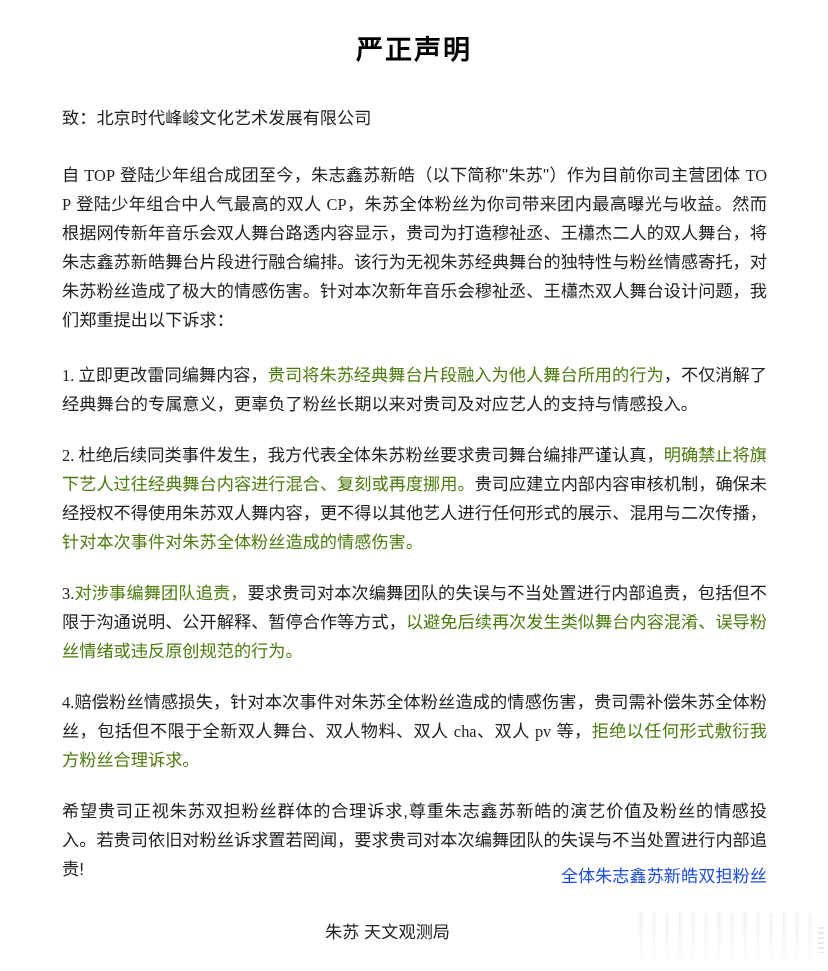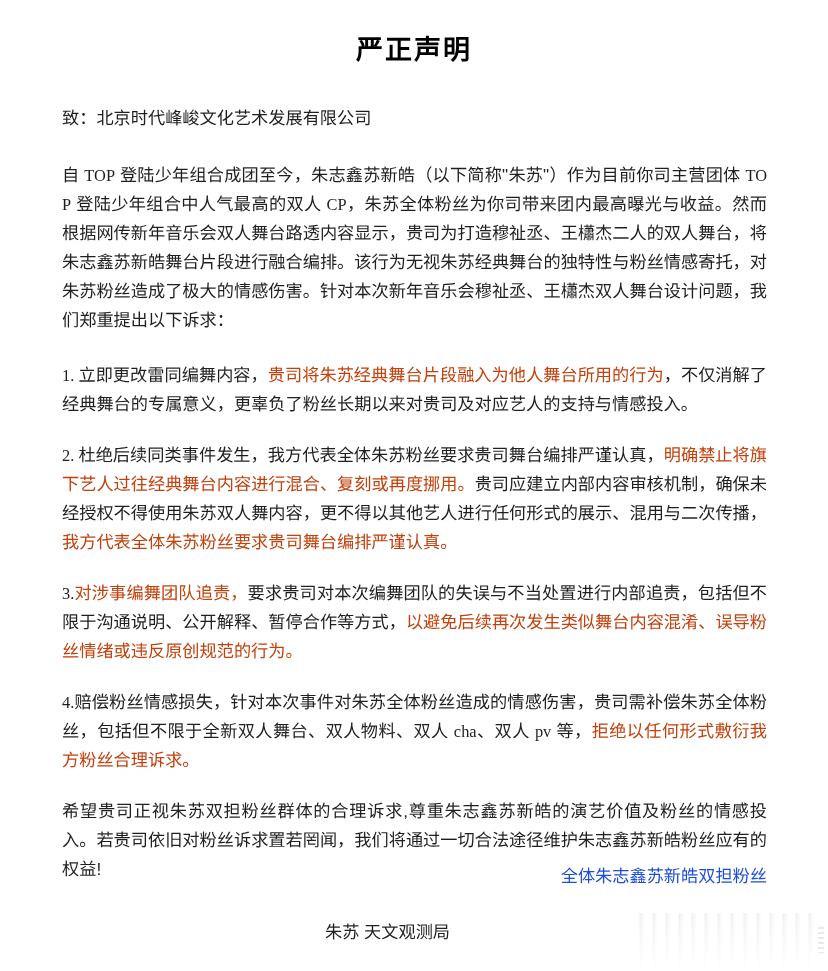--- a/index.html
+++ b/index.html
@@ -70,21 +70,21 @@
 
   p.demand {
     margin: 0 0 22px 0;
   }
 
   p.closing {
     margin: 20px 0 0 0;
   }
 
   .red {
-    color: #c2410c;
+    color: #4d7c0f;
   }
 
   .latin {
     font-family: "Liberation Serif", "DejaVu Serif", serif;
     font-size: 16.4px;
   }
 
   .sign-block {
     position: absolute;
     left: 62px;
@@ -149,27 +149,27 @@
   <div class="doc-title">严正声明</div>
 
   <div class="body-block">
 
     <p class="addressee">致：北京时代峰峻文化艺术发展有限公司</p>
 
     <p class="para intro"><span>自 </span><span class="latin">TOP</span><span> 登陆少年组合成团至今，朱志鑫苏新皓（以下简称"朱苏"）作为目前你司主营团体 </span><span class="latin">TOP</span><span> 登陆少年组合中人气最高的双人 </span><span class="latin">CP</span><span>，朱苏全体粉丝为你司带来团内最高曝光与收益。然而根据网传新年音乐会双人舞台路透内容显示，贵司为打造穆祉丞、王櫹杰二人的双人舞台，将朱志鑫苏新皓舞台片段进行融合编排。该行为无视朱苏经典舞台的独特性与粉丝情感寄托，对朱苏粉丝造成了极大的情感伤害。针对本次新年音乐会穆祉丞、王櫹杰双人舞台设计问题，我们郑重提出以下诉求：</span></p>
 
     <p class="para demand"><span class="latin">1. </span><span>立即更改雷同编舞内容，</span><span class="red">贵司将朱苏经典舞台片段融入为他人舞台所用的行为</span><span>，不仅消解了经典舞台的专属意义，更辜负了粉丝长期以来对贵司及对应艺人的支持与情感投入。</span></p>
 
-    <p class="para demand"><span class="latin">2. </span><span>杜绝后续同类事件发生，我方代表全体朱苏粉丝要求贵司舞台编排严谨认真，</span><span class="red">明确禁止将旗下艺人过往经典舞台内容进行混合、复刻或再度挪用。</span><span>贵司应建立内部内容审核机制，确保未经授权不得使用朱苏双人舞内容，更不得以其他艺人进行任何形式的展示、混用与二次传播，</span><span class="red">我方代表全体朱苏粉丝要求贵司舞台编排严谨认真。</span></p>
+    <p class="para demand"><span class="latin">2. </span><span>杜绝后续同类事件发生，我方代表全体朱苏粉丝要求贵司舞台编排严谨认真，</span><span class="red">明确禁止将旗下艺人过往经典舞台内容进行混合、复刻或再度挪用。</span><span>贵司应建立内部内容审核机制，确保未经授权不得使用朱苏双人舞内容，更不得以其他艺人进行任何形式的展示、混用与二次传播，</span><span class="red">针对本次事件对朱苏全体粉丝造成的情感伤害。</span></p>
 
     <p class="para demand"><span class="latin">3.</span><span class="red">对涉事编舞团队追责，</span><span>要求贵司对本次编舞团队的失误与不当处置进行内部追责，包括但不限于沟通说明、公开解释、暂停合作等方式，</span><span class="red">以避免后续再次发生类似舞台内容混淆、误导粉丝情绪或违反原创规范的行为。</span></p>
 
     <p class="para demand"><span class="latin">4.</span><span>赔偿粉丝情感损失，针对本次事件对朱苏全体粉丝造成的情感伤害，贵司需补偿朱苏全体粉丝，包括但不限于全新双人舞台、双人物料、双人 </span><span class="latin">cha</span><span>、双人 </span><span class="latin">pv</span><span> 等，</span><span class="red">拒绝以任何形式敷衍我方粉丝合理诉求。</span></p>
 
-    <p class="para closing">希望贵司正视朱苏双担粉丝群体的合理诉求,尊重朱志鑫苏新皓的演艺价值及粉丝的情感投入。若贵司依旧对粉丝诉求置若罔闻，我们将通过一切合法途径维护朱志鑫苏新皓粉丝应有的权益!</p>
+    <p class="para closing">希望贵司正视朱苏双担粉丝群体的合理诉求,尊重朱志鑫苏新皓的演艺价值及粉丝的情感投入。若贵司依旧对粉丝诉求置若罔闻，要求贵司对本次编舞团队的失误与不当处置进行内部追责!</p>
 
   </div>
 
   <div class="sign-block">
     <div class="sign-line">全体朱志鑫苏新皓双担粉丝</div>
     <div class="sign-org">朱苏 天文观测局</div>
   </div>
 
   <div class="artifact"></div>
   <div class="artifact-edge"></div>

